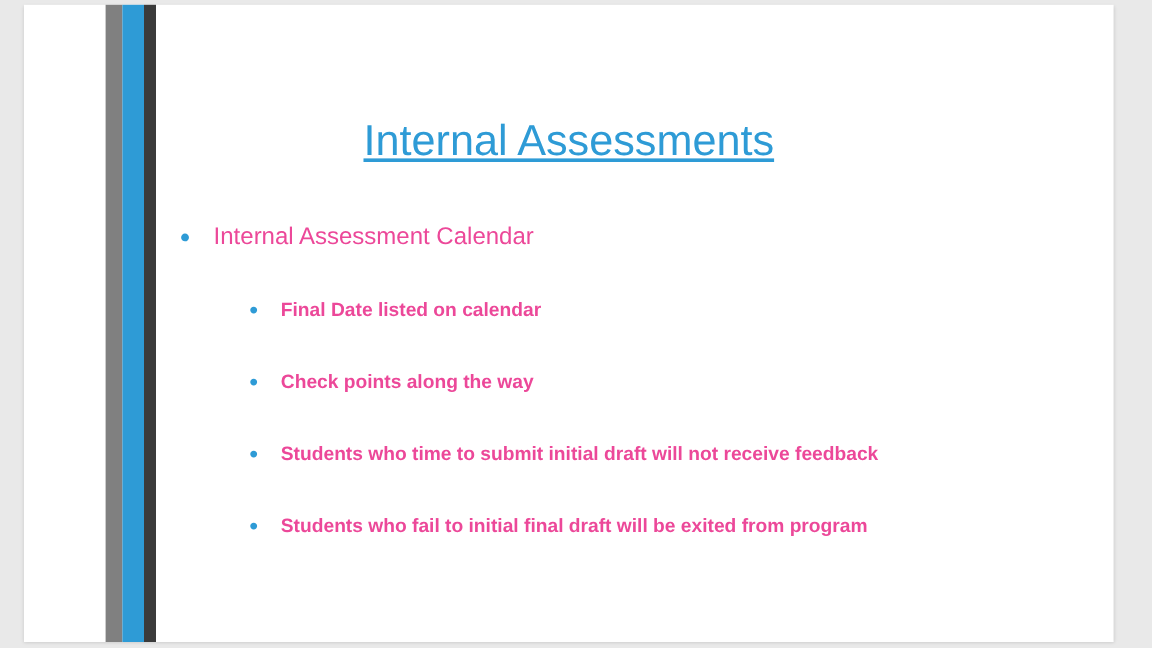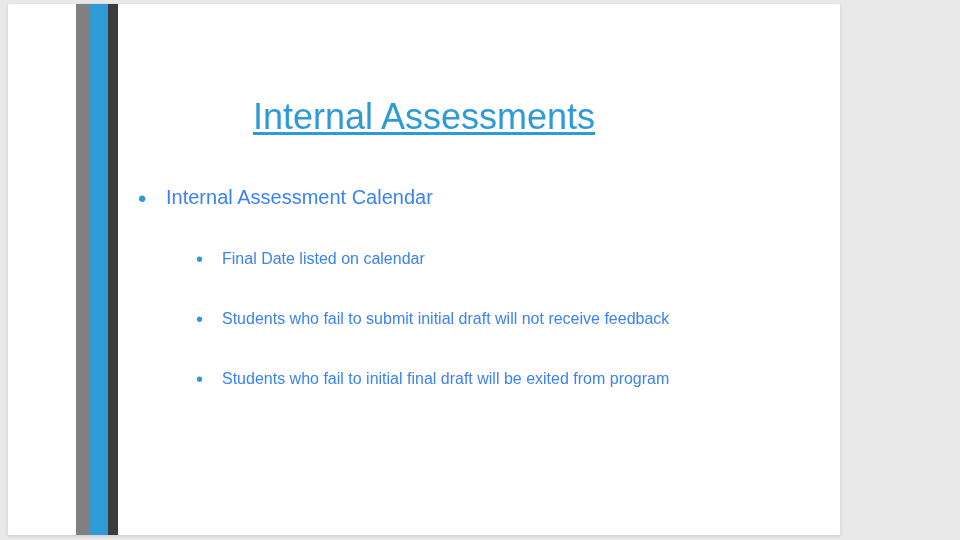--- a/index.html
+++ b/index.html
@@ -6,23 +6,23 @@
     body {
       width: 960px;
       height: 540px;
       background: #e9e9e9;
       position: relative;
       overflow: hidden;
       font-family: "Segoe UI", "Trebuchet MS", sans-serif;
     }
     .slide {
       position: absolute;
-      left: 8px;
+      left: 20px;
       top: 4px;
-      width: 832px;
+      width: 908px;
       height: 531px;
       background: #ffffff;
       box-shadow: 0 1px 3px rgba(0,0,0,0.15);
     }
     .stripes {
       position: absolute;
       left: 68px;
       top: 0;
       height: 100%;
       display: flex;
@@ -40,21 +40,21 @@
       font-weight: 400;
       color: #2e9bd6;
       text-decoration: underline;
       text-underline-offset: 3px;
     }
     .content {
       position: absolute;
       left: 130px;
       top: 182px;
       width: 800px;
-      color: #3b82f6;
+      color: #ec4899;
     }
     .level1 {
       position: relative;
       padding-left: 28px;
       font-size: 20px;
       font-weight: 400;
       margin-bottom: 14px;
     }
     .level1::before {
       content: "•";
@@ -65,21 +65,21 @@
       font-size: 24px;
       line-height: 1;
     }
     .level2-list {
       margin-left: 58px;
     }
     .level2 {
       position: relative;
       padding-left: 26px;
       font-size: 16px;
-      font-weight: 400;
+      font-weight: 700;
       line-height: 1.25;
       margin-bottom: 14px;
       margin-top: 40px;
     }
     .level2::before {
       content: "•";
       position: absolute;
       left: 0;
       top: 0px;
       color: #2e9bd6;
@@ -96,17 +96,18 @@
     <div class="stripe-blue"></div>
     <div class="stripe-dark"></div>
   </div>
 
   <div class="title">Internal Assessments</div>
 
   <div class="content">
     <div class="level1">Internal Assessment Calendar</div>
     <div class="level2-list">
       <div class="level2">Final Date listed on calendar</div>
-      <div class="level2">Students who fail to submit initial draft will not receive feedback</div>
+      <div class="level2">Check points along the way</div>
+      <div class="level2">Students who time to submit initial draft will not receive feedback</div>
       <div class="level2">Students who fail to initial final draft will be exited from program</div>
     </div>
   </div>
 </div>
 
 </body></html>

